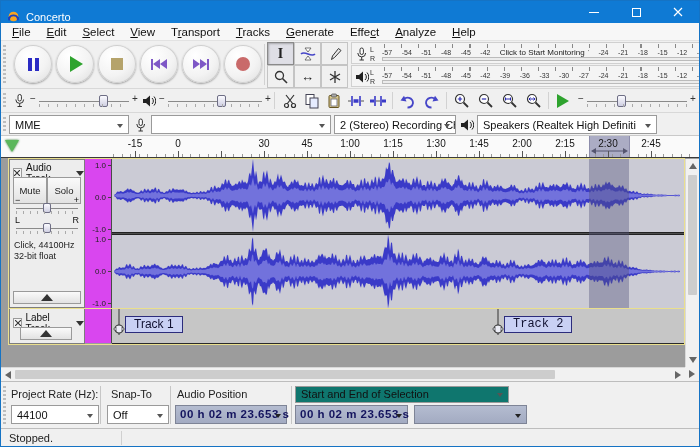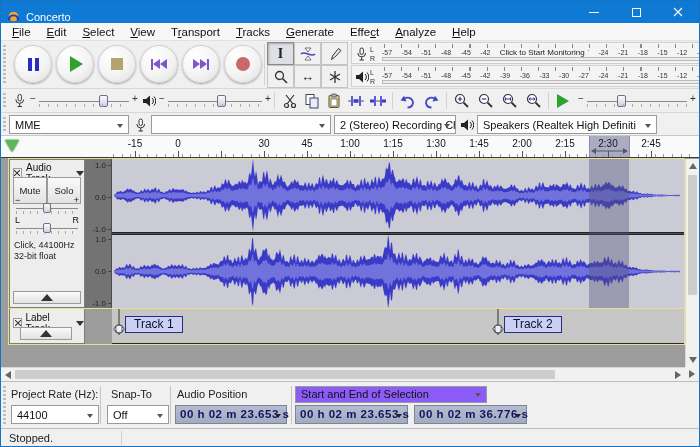--- a/index.html
+++ b/index.html
@@ -81,21 +81,21 @@
   .ruler{position:absolute;left:0;top:135px;width:100%;height:22px;background:#fafafa;border-bottom:1px solid #3a3a3a}
   .pin{position:absolute;left:4px;top:4px;width:0;height:0;border-left:7px solid transparent;border-right:7px solid transparent;border-top:12px solid #5cb75c;filter:drop-shadow(0 0 1px #2c7a2c)}
   .tlab{position:absolute;top:2px;transform:translateX(-50%);font-size:10px;color:#151515}
   .tmaj{position:absolute;bottom:0;width:1px;height:6px;background:#555}
   .tminor{position:absolute;left:112px;right:2px;bottom:0;height:3px;background:repeating-linear-gradient(90deg,#999 0 1px,transparent 1px 8.6px)}
   .rulersel{position:absolute;left:588px;width:41px;top:0;height:21px;background:#abacc4;border-left:1px solid #8d8dab;border-right:1px solid #8d8dab}
 
   
   .tracks{position:absolute;left:0;top:157px;width:100%;height:223px;background:#9c9c9c}
   .tpanel{position:absolute;left:8px;top:1px;width:76px;height:149px;background:#ededed;border:1px solid #7d7d7d}
-  .vruler{position:absolute;left:84px;top:1px;width:27px;height:149px;background:#737373;border-right:1px solid #4a4a4a}
+  .vruler{position:absolute;left:84px;top:1px;width:27px;height:184px;background:#d946ef;border-right:1px solid #4a4a4a}
   .vnum{position:absolute;right:5px;transform:translateY(-50%);font-size:8px;color:#222}
   .vtick{position:absolute;right:0;width:3px;height:1px;background:#444}
   .wavebox{position:absolute;left:111px;top:1px;width:572px;height:149px;background:#cbcbd5}
   .chsep{position:absolute;left:0;top:73px;width:100%;height:3px;background:#4e4e4e;border-top:1px solid #222;border-bottom:1px solid #222}
   .wavesel{position:absolute;left:477px;width:40px;top:0;height:149px;background:rgba(82,82,122,.40)}
   .ysel{position:absolute;border:1px solid #eadf8d;pointer-events:none;z-index:6}
   .xbtn{width:10px;height:10px;display:inline-flex;align-items:center;justify-content:center;border:1px solid #9a9a9a;background:#f4f4f4;font-size:8px;color:#333}
   .dtri{width:0;height:0;border-left:4px solid transparent;border-right:4px solid transparent;border-top:5px solid #333;display:inline-block}
   .utri{width:0;height:0;border-left:5px solid transparent;border-right:5px solid transparent;border-bottom:6px solid #333;display:inline-block}
   .mutesolo{position:absolute;left:3px;top:17px;width:68px;height:27px;display:flex}
@@ -111,21 +111,21 @@
   .lblbox{position:absolute;top:7px;height:17px;background:#c9d0f4;border:1px solid #2c2c7c;font-size:12px;color:#101030;padding:0 8px;line-height:15px}
   .vsb{position:absolute;left:684px;top:1px;width:14px;height:208px;background:#f1f1f1;border-left:1px solid #d8d8d8}
   .hsb{position:absolute;left:0;top:209px;width:684px;height:14px;background:#f1f1f1;border-top:1px solid #d8d8d8}
   .sbthumb{position:absolute;background:#cdcdcd;border-radius:1px}
   .arr{position:absolute;width:0;height:0}
 
   
   .selbar{position:absolute;left:0;top:380px;width:100%;height:47px;background:#f0f0f0;border-top:1px solid #bdbdbd}
   .sblabel{position:absolute;top:6px;font-size:11px;color:#222;white-space:nowrap}
   .selbar .combo{top:23px}
-  .rangecombo{position:absolute;left:294px;top:4px;width:192px;height:17px;background:#8b5cf6;border:1px solid #9a9a9a;font-size:11px;line-height:15px;padding:0 20px 0 5px}
+  .rangecombo{position:absolute;left:294px;top:4px;width:214px;height:17px;background:#0f766e;border:1px solid #9a9a9a;font-size:11px;line-height:15px;padding:0 20px 0 5px}
   .rangecombo .chev{top:6px}
   .timefield{position:absolute;top:23px;height:19px;background:linear-gradient(#b4bcd0,#a3abc2);border:1px solid #7e8496;
              font-size:11.5px;font-weight:bold;color:#14145e;letter-spacing:.5px;line-height:17px;padding:0 12px 0 4px;white-space:nowrap}
   .timefield .chev{border-top-color:#222;top:8px}
   .sbsep{position:absolute;top:4px;bottom:4px;width:1px;background:#c6c6c6}
 
   
   .statusbar{position:absolute;left:0;top:427px;width:100%;height:19px;background:#f0f0f0;border-top:1px solid #bdbdbd}
   .status{position:absolute;left:8px;top:3px;font-size:11px;color:#222}
   .stsep{position:absolute;left:120px;top:2px;bottom:2px;width:1px;background:#d0d0d0}
@@ -564,21 +564,21 @@
           <path d="M6 0 V26" stroke="#333" stroke-width="1"></path>
           <circle cx="6" cy="20" r="4" fill="#ecedf6" stroke="#333" stroke-width="1.2"></circle>
           <path d="M0.5 20 l2.5 -2 v4 Z M11.5 20 l-2.5 -2 v4 Z" fill="#ecedf6" stroke="#333" stroke-width=".7"></path>
         </svg>
         <span class="lblbox" style="left: 13px;">Track 1</span>
         <svg width="12" height="30" viewBox="0 0 12 30" style="position: absolute; left: 380px; top: 0px;">
           <path d="M6 0 V26" stroke="#333" stroke-width="1"></path>
           <circle cx="6" cy="20" r="4" fill="#ecedf6" stroke="#333" stroke-width="1.2"></circle>
           <path d="M0.5 20 l2.5 -2 v4 Z M11.5 20 l-2.5 -2 v4 Z" fill="#ecedf6" stroke="#333" stroke-width=".7"></path>
         </svg>
-        <span class="lblbox" style="left: 392px;">Track 2</span>
+        <span class="lblbox" style="left: 392px; font-family: Liberation Mono, monospace;">Track 2</span>
       </div>
 
     <div class="ysel" style="left:7px;top:0;width:677px;height:151px"></div>
     <div class="ysel" style="left:7px;top:150px;width:677px;height:37px"></div>
 
     <div class="vsb">
       <span class="arr" style="left:3px;top:4px;border-left:4px solid transparent;border-right:4px solid transparent;border-bottom:6px solid #666"></span>
       <span class="sbthumb" style="left:2px;top:16px;width:9px;height:120px"></span>
       <span class="arr" style="left:3px;bottom:4px;border-left:4px solid transparent;border-right:4px solid transparent;border-top:6px solid #666"></span>
     </div>
@@ -604,20 +604,20 @@
     <div class="sbsep" style="left:169px"></div>
     <span class="sblabel" style="left:176px">Audio Position</span>
     <div class="timefield" style="left:174px;width:112px">
       <span>00 h 02 m 23.653 s</span><span class="chev"></span></div>
     <div class="sbsep" style="left:290px"></div>
     <div class="rangecombo">
       <span>Start and End of Selection</span><span class="chev"></span></div>
     <div class="timefield" style="left:294px;width:113px">
       <span>00 h 02 m 23.653 s</span><span class="chev"></span></div>
     <div class="timefield" style="left:413px;width:113px">
-      <span>00 h 02 m 36.776 s</span><span class="chev"></span></div>
+      <span class="chev"></span></div>
   </div>
 
   <div class="statusbar">
     <span class="status">Stopped.</span>
     <span class="stsep"></span>
   </div>
 </div>
 
 </body></html>

